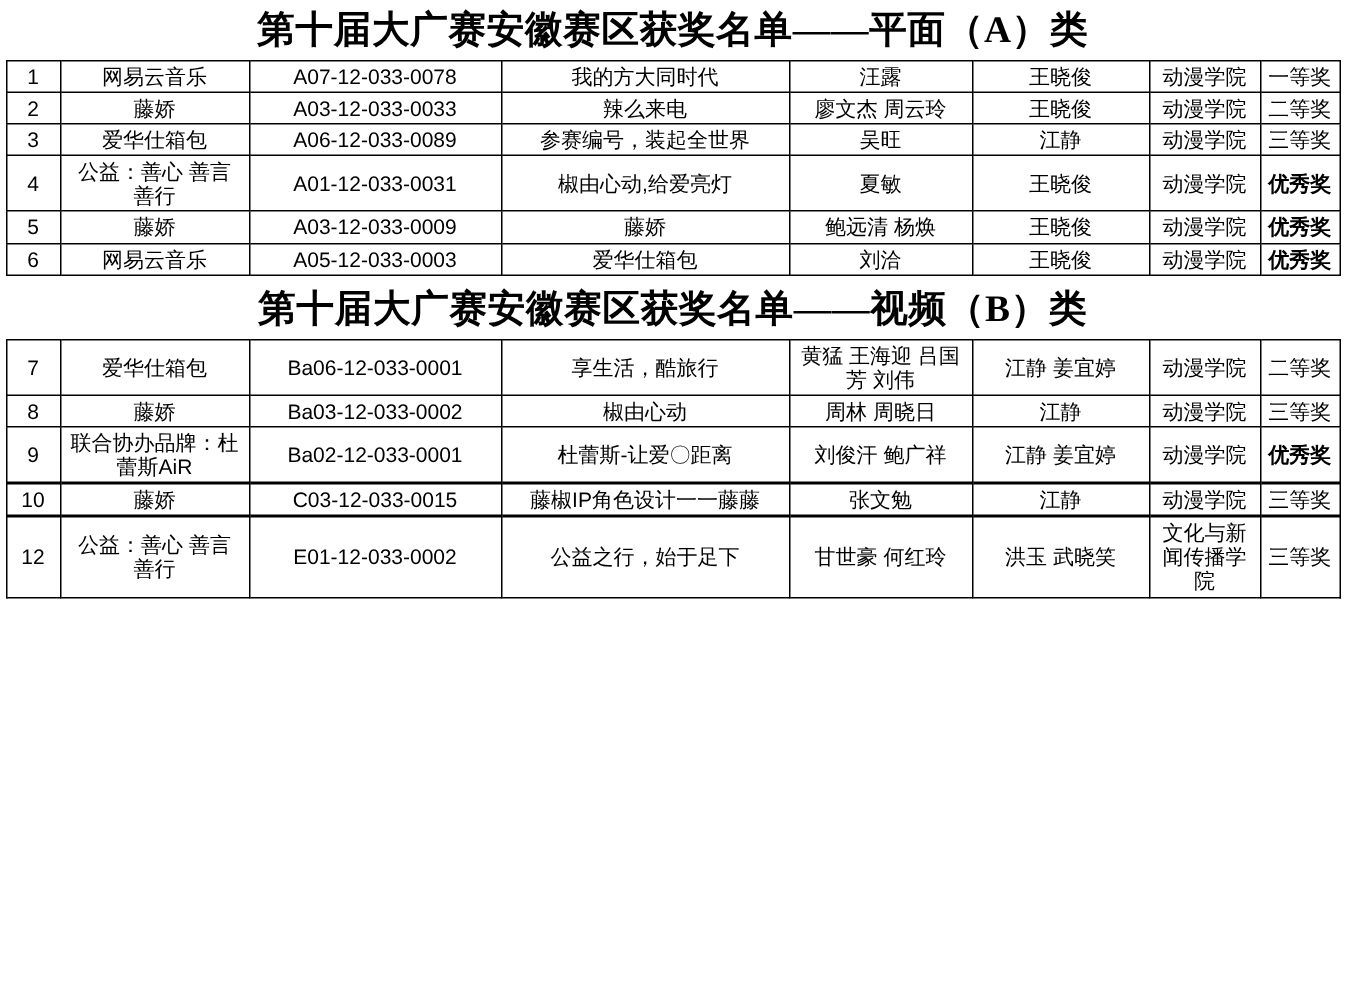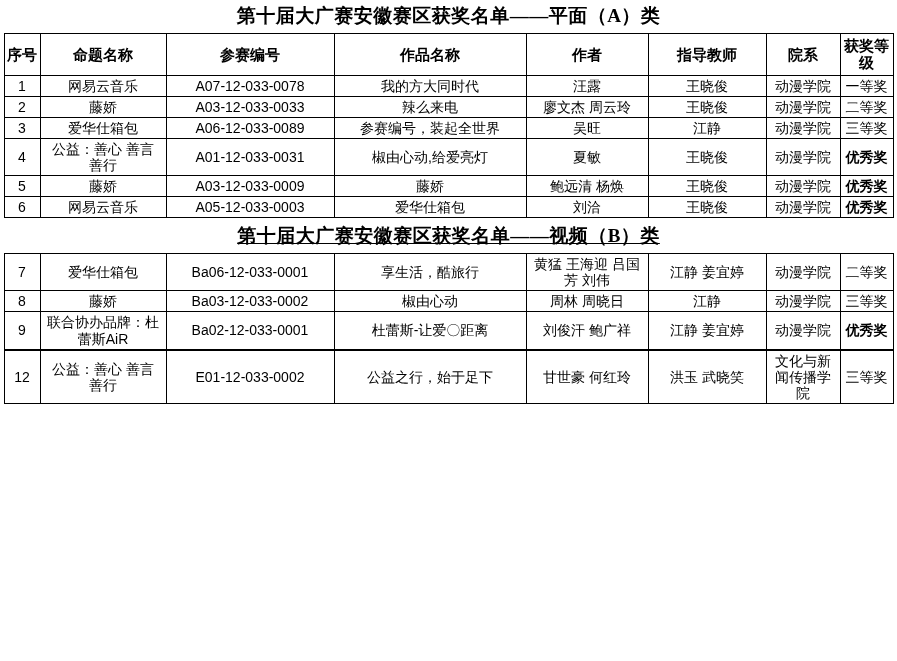--- a/index.html
+++ b/index.html
@@ -16,21 +16,21 @@
   }
   .page {
     width: 897px;
     height: 661px;
     position: relative;
     box-sizing: border-box;
   }
   .section-title {
     text-align: center;
     font-weight: bold;
-    font-size: 19px;
+    font-size: 25px;
     font-family: "Liberation Serif", serif;
     letter-spacing: 0.5px;
     padding: 3px 0 4px 0;
     white-space: nowrap;
   }
   table.award {
     border-collapse: collapse;
     width: 889px;
     margin: 0 auto;
     table-layout: fixed;
@@ -56,51 +56,41 @@
   .col-code    { width: 168px; }
   .col-work    { width: 192px; }
   .col-author  { width: 122px; }
   .col-teacher { width: 118px; }
   .col-dept    { width: 74px; }
   .col-level   { width: 53px; }
   .bold-cell { font-weight: bold; }
   .hdr-cell { letter-spacing: 0px; }
   .two-line { line-height: 1.18; }
   .sec-block { margin-bottom: 0px; }
-  .title-gap-top { margin-top: 2px; text-decoration: underline; }
+  .title-gap-top { margin-top: 2px; }
 </style>
 </head>
 <body>
 
 <div class="page">
 
   <div class="sec-block">
     <div class="section-title">第十届大广赛安徽赛区获奖名单——平面（A）类</div>
     <table class="award">
       <colgroup>
         <col class="col-no">
           <col class="col-topic">
           <col class="col-code">
           <col class="col-work">
         <col class="col-author">
           <col class="col-teacher">
           <col class="col-dept">
           <col class="col-level">
       </colgroup>
       <tbody>
-          <tr>
-        <th class="hdr-cell">序号</th>
-        <th class="hdr-cell">命题名称</th>
-        <th class="hdr-cell">参赛编号</th>
-        <th class="hdr-cell">作品名称</th>
-        <th class="hdr-cell">作者</th>
-        <th class="hdr-cell">指导教师</th>
-        <th class="hdr-cell">院系</th>
-        <th class="hdr-cell">获奖等级</th>
-      </tr>
       <tr>
         <td>1</td>
         <td>网易云音乐</td>
         <td>A07-12-033-0078</td>
         <td>我的方大同时代</td>
         <td>汪露</td>
         <td>王晓俊</td>
         <td>动漫学院</td>
         <td>一等奖</td>
       </tr>
@@ -212,20 +202,30 @@
         <col class="col-no">
           <col class="col-topic">
           <col class="col-code">
           <col class="col-work">
         <col class="col-author">
           <col class="col-teacher">
           <col class="col-dept">
           <col class="col-level">
       </colgroup>
       <tbody>
+          <tr>
+        <td>10</td>
+        <td>藤娇</td>
+        <td>C03-12-033-0015</td>
+        <td class="two-line">藤椒IP角色设计一一藤藤</td>
+        <td>张文勉</td>
+        <td>江静</td>
+        <td>动漫学院</td>
+        <td>三等奖</td>
+      </tr>
     </tbody>
       </table>
   </div>
 
   <div class="sec-block">
     <table class="award">
       <colgroup>
         <col class="col-no">
           <col class="col-topic">
           <col class="col-code">

